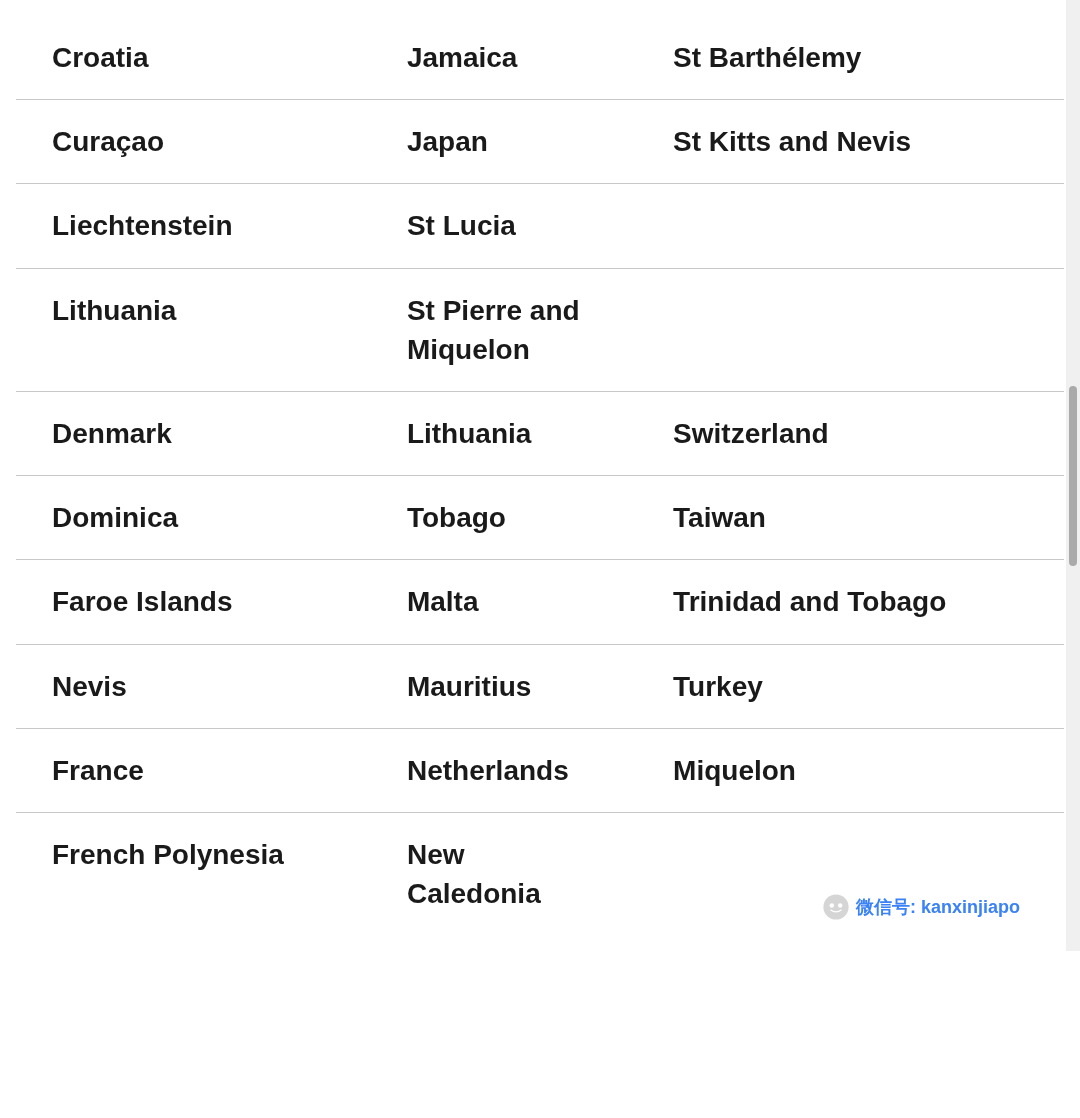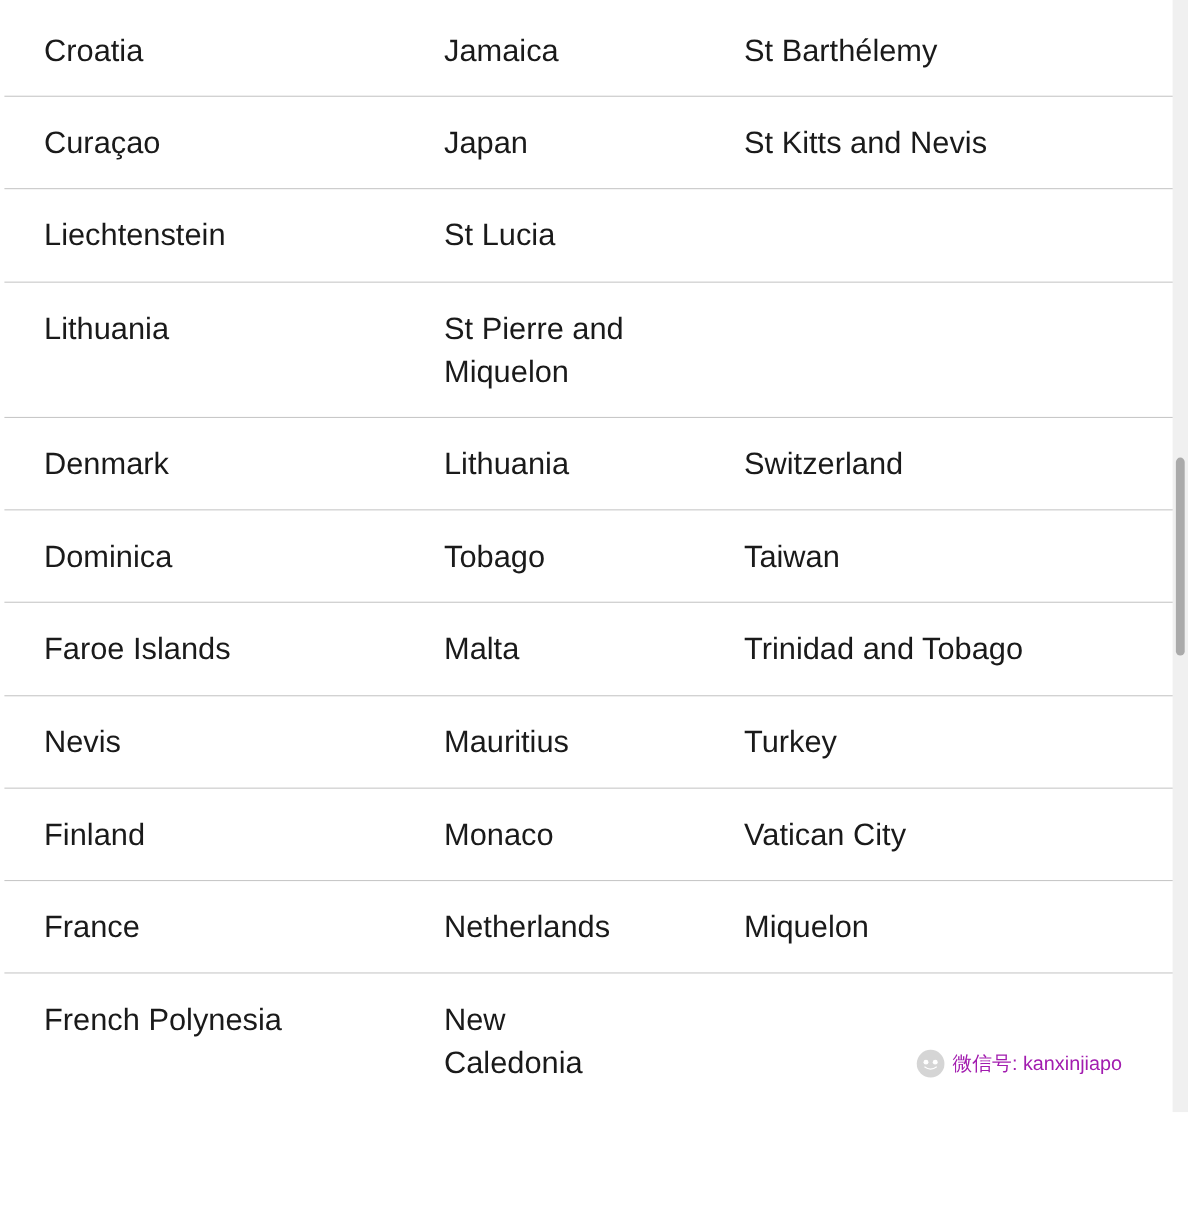--- a/index.html
+++ b/index.html
@@ -14,22 +14,23 @@
       font-size: 28px;
       color: #1a1a1a;
       width: 1080px;
       min-height: 1118px;
       position: relative;
       overflow-x: hidden;
     }
 
     .table-container {
       width: 100%;
-      padding: 4px;
+      padding: 16px;
       position: relative;
+      font-weight: bold;
     }
 
     .table-row {
       display: grid;
       grid-template-columns: 2fr 1.5fr 2fr;
       border-bottom: 1px solid #c8c8c8;
       padding: 22px 36px;
       align-items: start;
     }
 
@@ -60,21 +61,21 @@
       height: 180px;
       background: #aaaaaa;
       border-radius: 4px;
       margin: 0 3px;
     }
 
     .watermark {
       position: absolute;
       bottom: 30px;
       right: 60px;
-      color: #a21caf;
+      color: #3b82f6;
       font-size: 18px;
       display: flex;
       align-items: center;
       gap: 6px;
     }
 
     .watermark-icon {
       width: 28px;
       height: 28px;
       opacity: 0.7;
@@ -118,25 +119,20 @@
         <div class="cell">Faroe Islands</div>
         <div class="cell">Malta</div>
         <div class="cell">Trinidad and Tobago</div>
       </div>
       <div class="table-row">
         <div class="cell">Nevis</div>
         <div class="cell">Mauritius</div>
         <div class="cell">Turkey</div>
       </div>
       <div class="table-row">
-        <div class="cell">Finland</div>
-        <div class="cell">Monaco</div>
-        <div class="cell">Vatican City</div>
-      </div>
-      <div class="table-row">
         <div class="cell">France</div>
         <div class="cell">Netherlands</div>
         <div class="cell">Miquelon</div>
       </div>
       <div class="table-row">
         <div class="cell">French Polynesia</div>
         <div class="cell">New<br>Caledonia</div>
         <div class="cell"></div>
       </div>
     </div>

